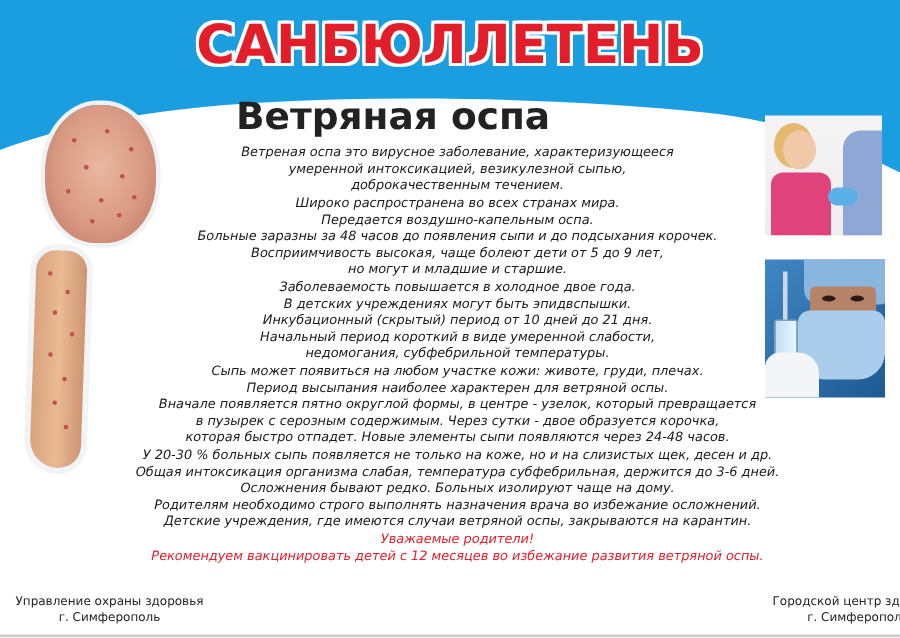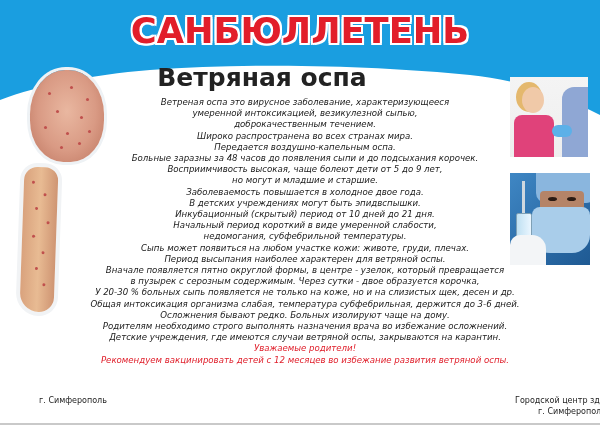--- a/index.html
+++ b/index.html
@@ -113,30 +113,32 @@
     <span class="ln">но могут  и младшие и старшие.</span>
     <span class="ln">Заболеваемость повышается в холодное двое года.</span>
     <span class="ln">В детских учреждениях могут быть эпидвспышки.</span>
     <span class="ln">Инкубационный (скрытый) период от 10 дней до 21 дня.</span>
     <span class="ln">Начальный период короткий в виде умеренной слабости,</span>
     <span class="ln">недомогания, субфебрильной температуры.</span>
     <span class="ln">Сыпь может появиться на любом участке кожи: животе, груди, плечах.</span>
     <span class="ln">Период высыпания  наиболее характерен для ветряной оспы.</span>
     <span class="ln">Вначале появляется пятно округлой формы, в центре -  узелок, который превращается</span>
     <span class="ln">в пузырек с серозным содержимым. Через сутки - двое образуется корочка,</span>
+    <span class="ln">которая быстро отпадет. Новые элементы сыпи появляются через 24-48 часов.</span>
     <span class="ln">У 20-30 %  больных сыпь появляется не только на коже, но и на слизистых щек, десен и др.</span>
     <span class="ln">Общая интоксикация организма слабая, температура субфебрильная, держится до 3-6 дней.</span>
     <span class="ln">Осложнения бывают редко. Больных изолируют чаще на дому.</span>
     <span class="ln">Родителям необходимо строго выполнять назначения врача во избежание осложнений.</span>
     <span class="ln">Детские учреждения, где имеются случаи ветряной оспы, закрываются на карантин.</span>
     <span class="ln red">Уважаемые родители!</span>
     <span class="ln red">Рекомендуем вакцинировать детей с 12 месяцев во избежание развития ветряной оспы.</span>
   </div>
 
   <div class="footer-left">
+    <div>Управление охраны здоровья</div>
     <div>г. Симферополь</div>
   </div>
   <div class="footer-right">
     <div>Городской центр здоровья</div>
     <div>г. Симферополь</div>
   </div>
 
   <div class="border-r"></div>
   <div class="border-b"></div>
 </div>

